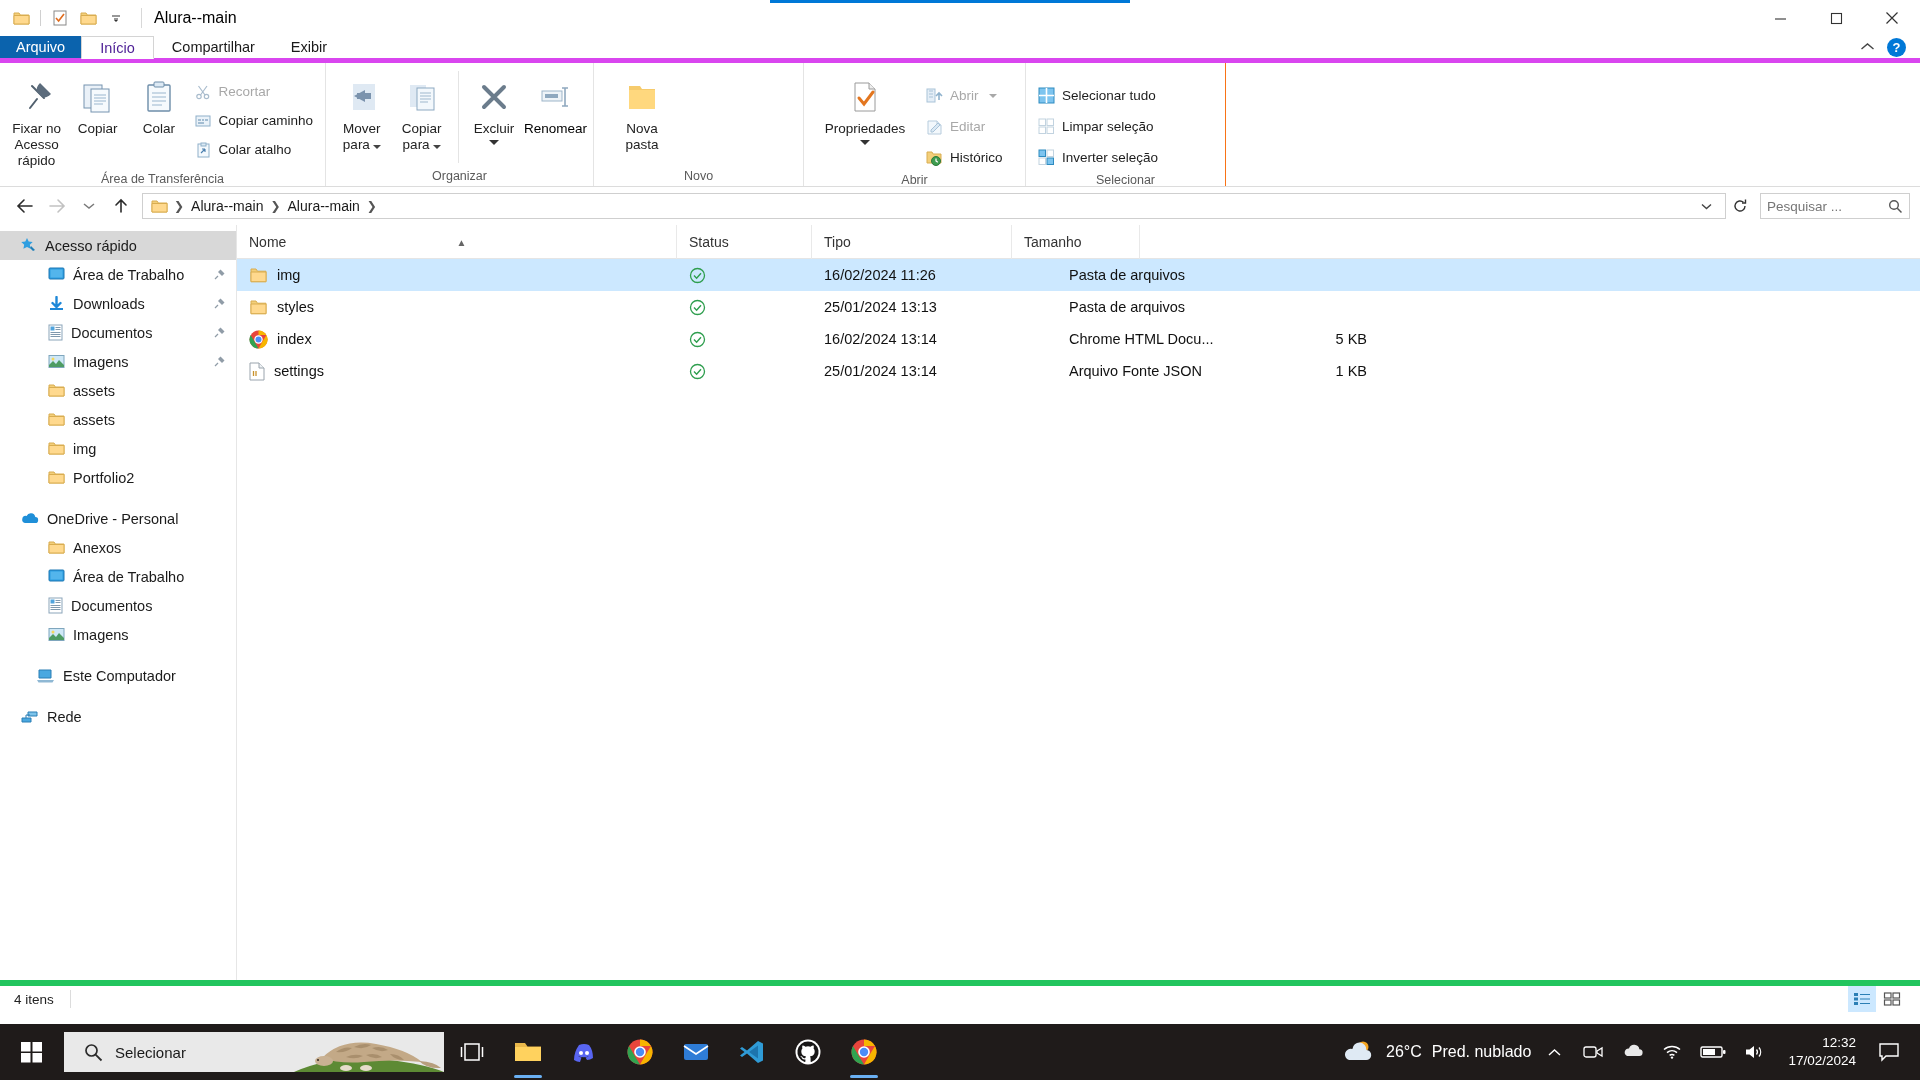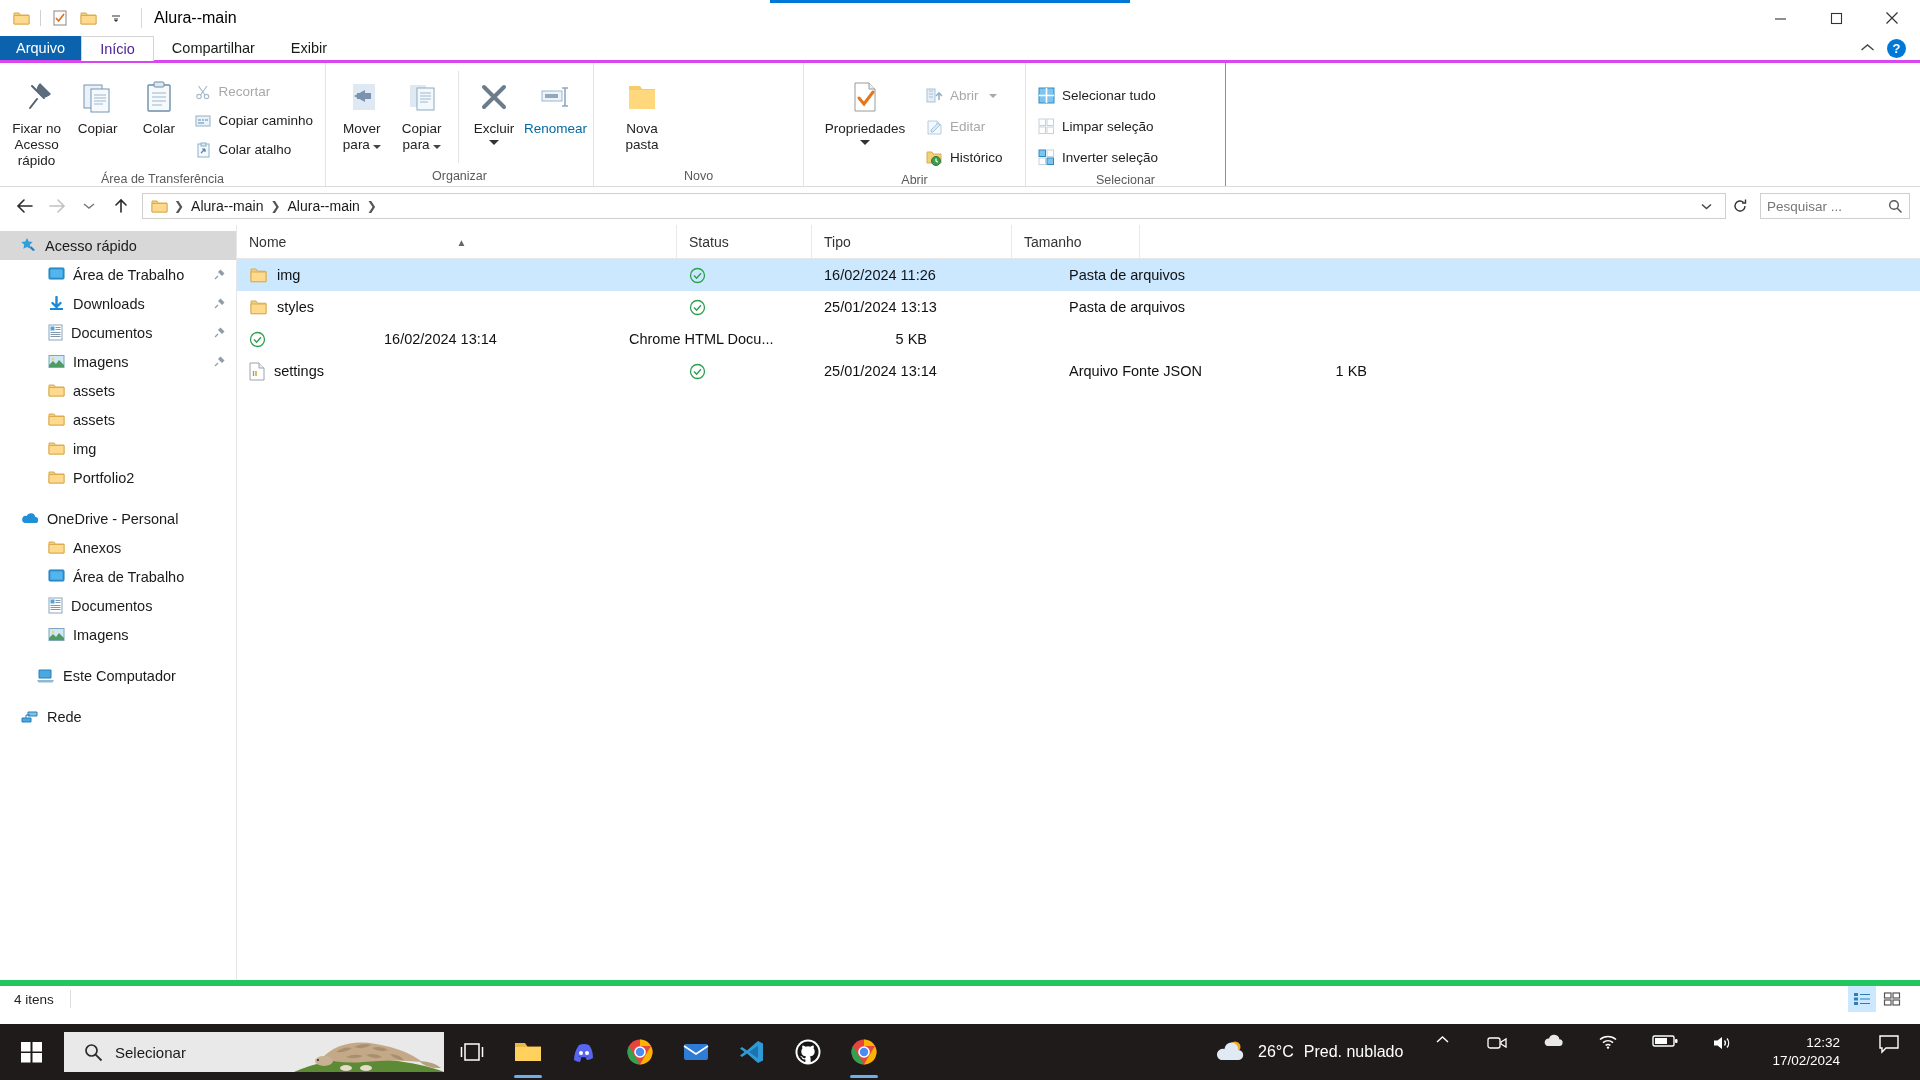--- a/index.html
+++ b/index.html
@@ -30,21 +30,21 @@
   }
   .win-btns { margin-left: auto; display: flex; height: 36px; }
   .win-btn {
     width: 56px; height: 36px; display: flex; align-items: center;
     justify-content: center; color: #333;
   }
 
   
   .tabstrip {
     height: 27px; display: flex; align-items: stretch;
-    border-bottom: 3px solid #d946ef; background: #fff; position: relative;
+    border-bottom: 5px solid #d946ef; background: #fff; position: relative;
   }
   .tab {
     padding: 0 18px; display: flex; align-items: center; font-size: 14.5px;
     color: #1a1a1a;
   }
   .tab.file { background: #0b63ad; color: #fff; font-size: 14.5px; padding: 0 16px; }
   .tab.active {
     background: #fff; border: 1px solid #d4d4d4; border-bottom: 1px solid #fff;
     margin-bottom: -1px; color: #4c1d95;
   }
@@ -75,21 +75,21 @@
 
   .big-btn {
     width: 84px; display: flex; flex-direction: column; align-items: center;
     padding-top: 6px; cursor: default;
   }
   .big-btn .ico { height: 40px; display: flex; align-items: center; }
   .big-btn .lbl {
     font-size: 13.5px; color: #222; text-align: center; line-height: 16px;
     margin-top: 4px;
   }
-  .big-btn.disabled .lbl { color: #0369a1; }
+  .big-btn.disabled .lbl { color: #000000; }
 
   .small-col { display: flex; flex-direction: column; padding-top: 8px; gap: 4px; }
   .small-btn {
     display: flex; align-items: center; gap: 7px; height: 25px;
     padding: 0 6px; font-size: 13.5px; color: #1d1d1d; white-space: nowrap;
   }
   .small-btn.disabled { color: #a8a8a8; }
   .caret-sm {
     width: 0; height: 0; border-left: 4px solid transparent;
     border-right: 4px solid transparent; border-top: 4px solid #444;
@@ -194,21 +194,21 @@
   }
   .tb-search .pangolin { position: absolute; right: 0; bottom: 0; }
   .tb-ico {
     width: 56px; height: 56px; display:flex; align-items:center;
     justify-content:center; position: relative;
   }
   .tb-ico.running::after {
     content:""; position:absolute; bottom:2px; left:50%; transform:translateX(-50%);
     width: 28px; height: 3px; background: #6ab0f3; border-radius: 2px;
   }
-  .tray { margin-left: auto; display: flex; gap: 26px; padding-right: 10px; }
+  .tray { margin-left: auto; display: flex; align-items: center; gap: 10px; padding-right: 10px; }
   .weather { display: flex; align-items: center; gap: 10px; font-size: 16px; }
   .clock {
     display: flex; flex-direction: column; align-items: flex-end;
     font-size: 13.5px; line-height: 18px; padding: 0 8px;
   }
   svg { display: block; }
 </style>
 </head>
 <body>
 
@@ -834,20 +834,33 @@
                 <path d="M5 8.6l2.6 2.6L12 6.2" stroke="#2e9e4e" stroke-width="1.4" fill="none"></path>
               </svg>
           </span>
         </div>
         <div class="cell" style="width:245px">25/01/2024 13:13</div>
         <div class="cell" style="width:200px">Pasta de arquivos</div>
         <div class="cell right" style="width:128px"></div>
       </div>
 
       <div class="row">
+        <div class="cell" style="width:440px">
+          <span>
+            <svg width="19" height="19" viewBox="0 0 19 19">
+                <circle cx="9.5" cy="9.5" r="9" fill="#e8453c"></circle>
+                <path d="M9.5 .5A9 9 0 0 1 17.4 5H9.5z" fill="#f7b500"></path>
+                <path d="M17.4 5A9 9 0 0 1 9.5 18.5l4-7z" fill="#f7b500"></path>
+                <path d="M9.5 18.5A9 9 0 0 1 1.7 5l4 7z" fill="#31a350"></path>
+                <circle cx="9.5" cy="9.5" r="4.2" fill="#fff"></circle>
+                <circle cx="9.5" cy="9.5" r="3" fill="#4a8cf7"></circle>
+              </svg>
+          </span>
+          <span>index</span>
+        </div>
         <div class="cell" style="width:135px">
           <span>
             <svg width="17" height="17" viewBox="0 0 17 17">
                 <circle cx="8.5" cy="8.5" r="7" fill="none" stroke="#2e9e4e" stroke-width="1.3"></circle>
                 <path d="M5 8.6l2.6 2.6L12 6.2" stroke="#2e9e4e" stroke-width="1.4" fill="none"></path>
               </svg>
           </span>
         </div>
         <div class="cell" style="width:245px">16/02/2024 13:14</div>
         <div class="cell" style="width:200px">Chrome HTML Docu...</div>

